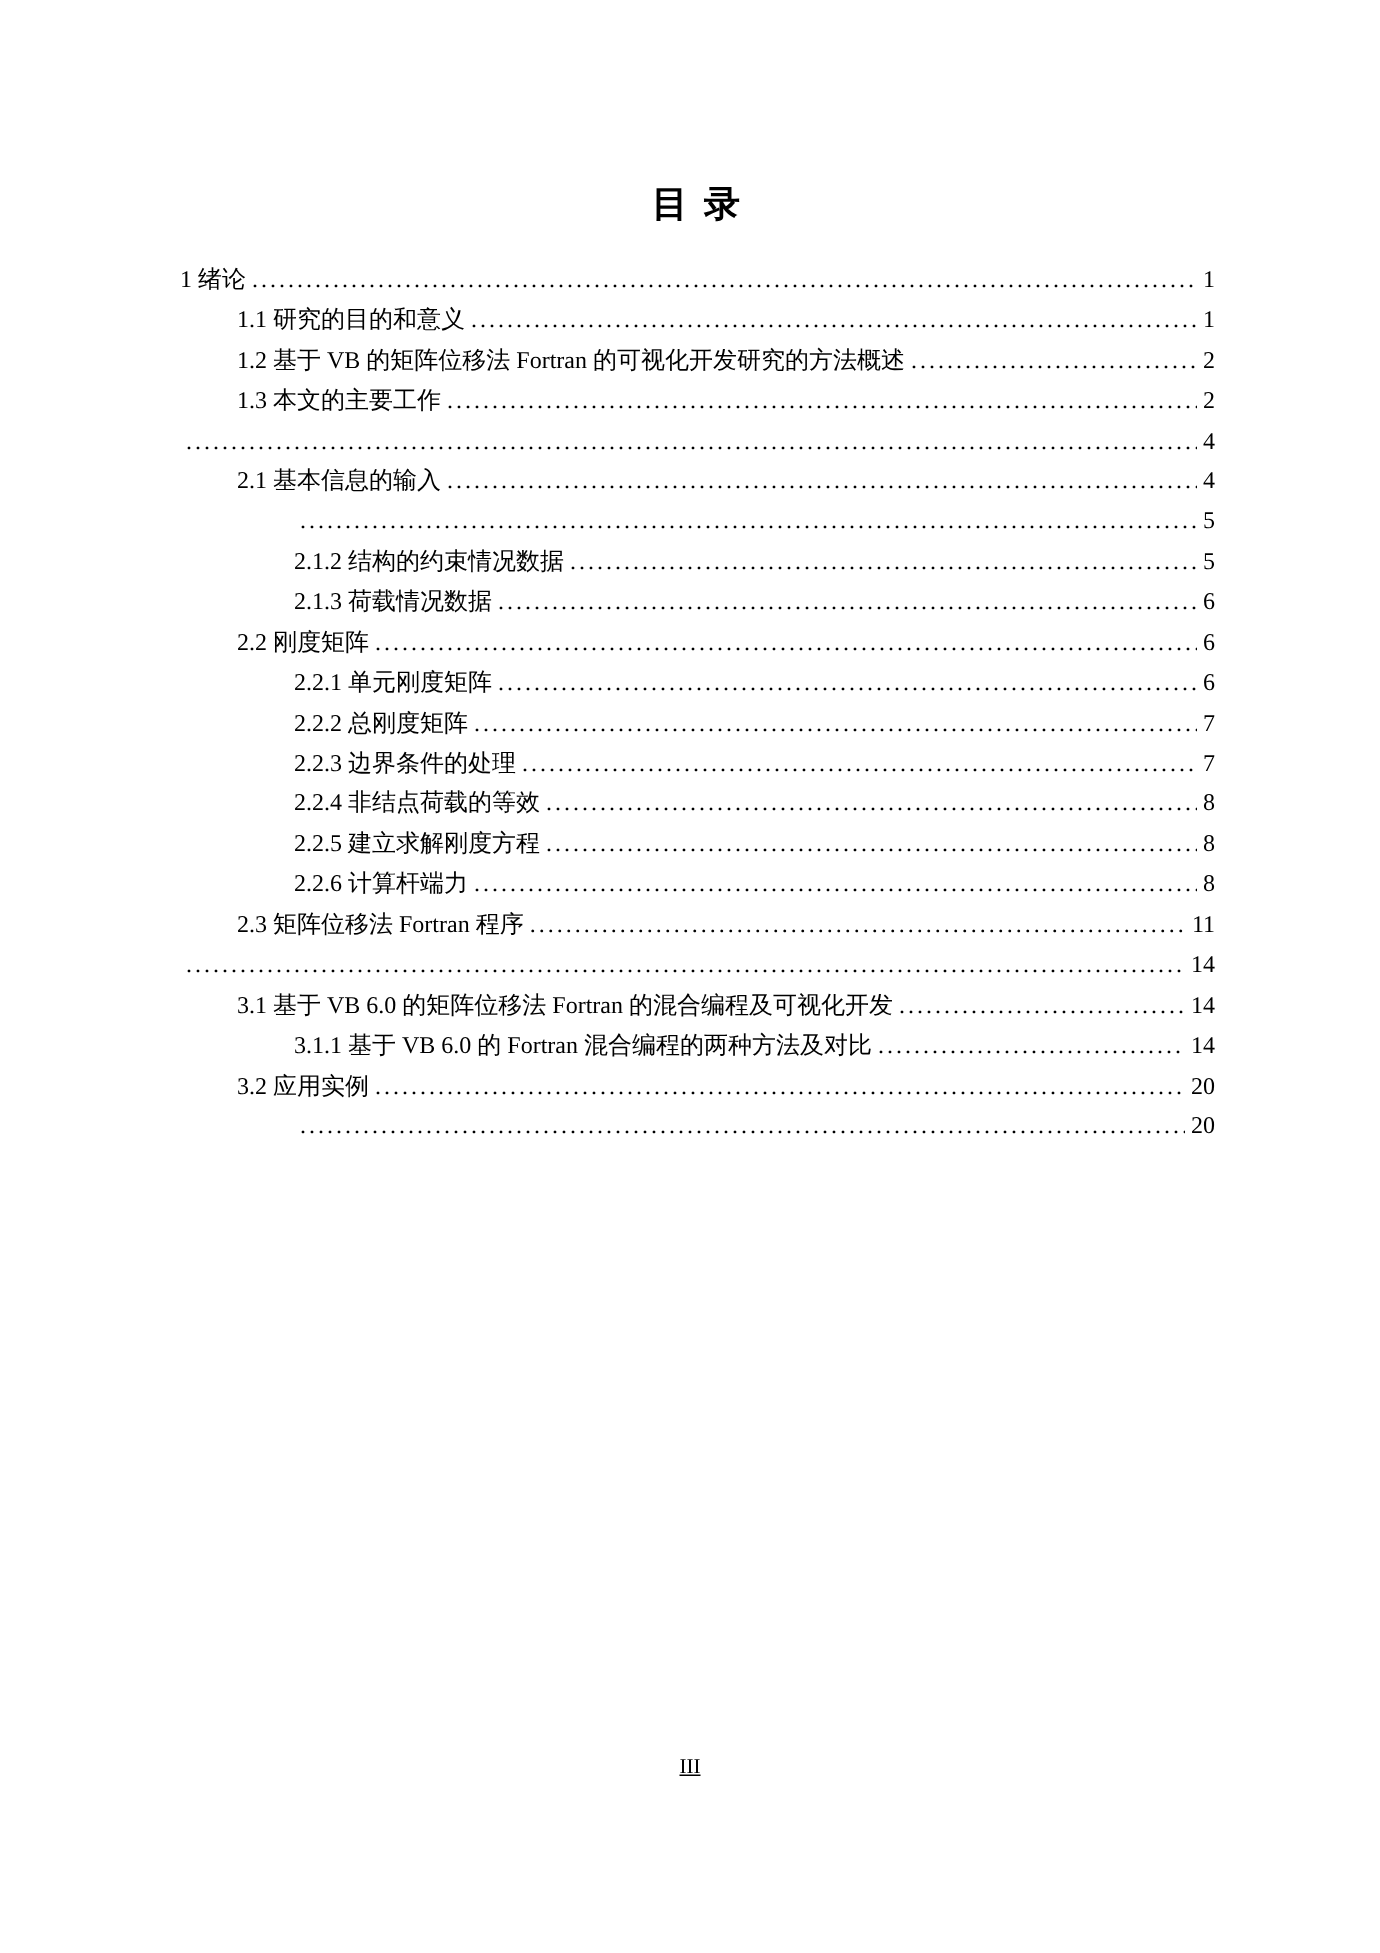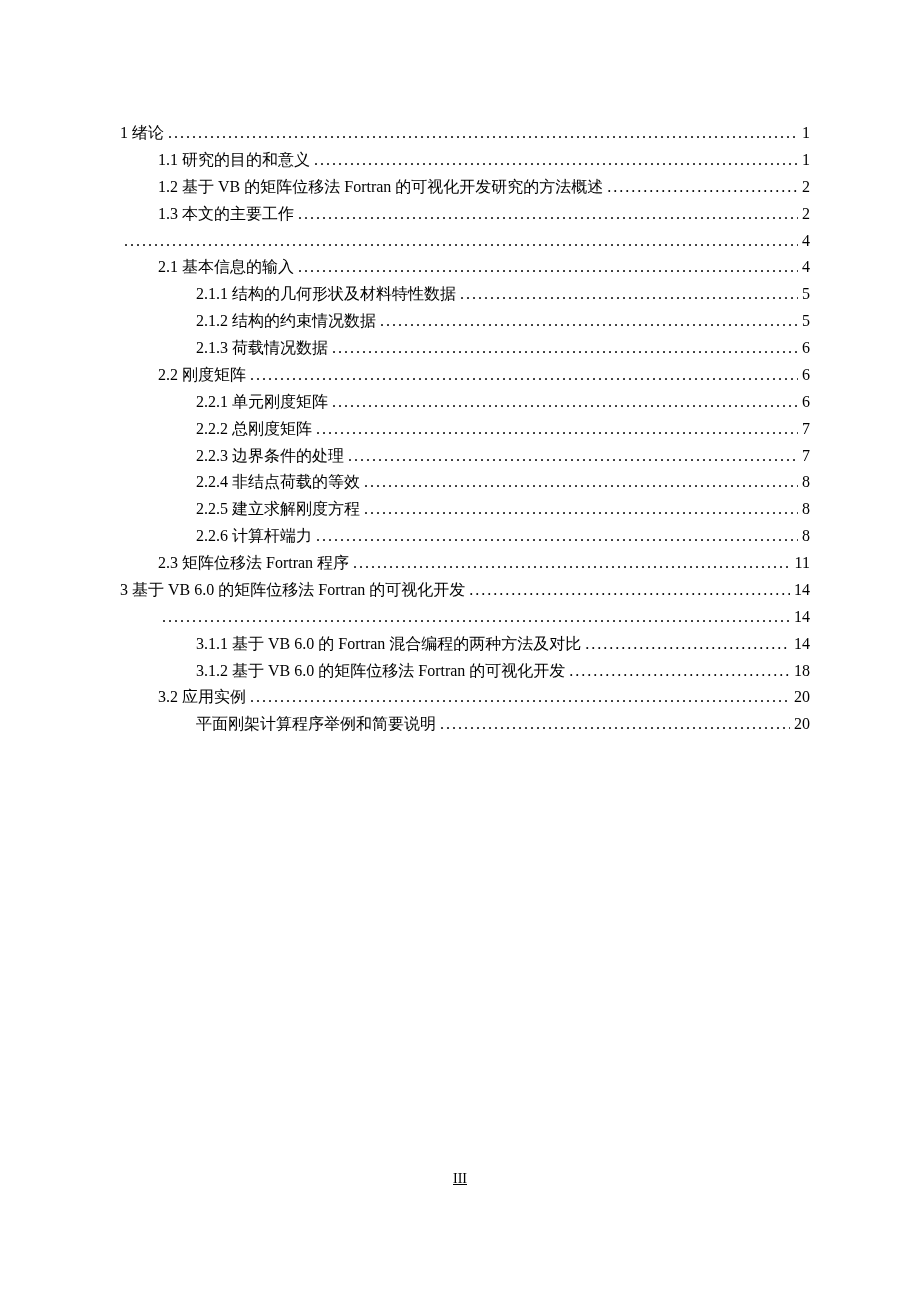--- a/index.html
+++ b/index.html
@@ -83,20 +83,21 @@
       font-size: 14px;
       color: #000;
       font-family: "Times New Roman", serif;
       text-decoration: underline;
     }
   </style>
 </head>
 <body>
 
 <div class="page">
+  <div class="title">目 录</div>
   <div class="toc" id="toc-container">
       <div class="toc-row level-1">
         <span class="toc-text">1 绪论 </span>
         <span class="toc-dots"></span>
         <span class="toc-page">1</span>
       </div>
       <div class="toc-row level-2">
         <span class="toc-text">1.1 研究的目的和意义</span>
         <span class="toc-dots"></span>
         <span class="toc-page">1</span>
@@ -114,21 +115,20 @@
       <div class="toc-row level-1">
         <span class="toc-dots"></span>
         <span class="toc-page">4</span>
       </div>
       <div class="toc-row level-2">
         <span class="toc-text">2.1 基本信息的输入</span>
         <span class="toc-dots"></span>
         <span class="toc-page">4</span>
       </div>
       <div class="toc-row level-3">
-        <span class="toc-text">2.1.1 结构的几何形状及材料特性数据 </span>
         <span class="toc-dots"></span>
         <span class="toc-page">5</span>
       </div>
       <div class="toc-row level-3">
         <span class="toc-text">2.1.2 结构的约束情况数据 </span>
         <span class="toc-dots"></span>
         <span class="toc-page">5</span>
       </div>
       <div class="toc-row level-3">
         <span class="toc-text">2.1.3 荷载情况数据 </span>
@@ -169,44 +169,38 @@
         <span class="toc-text">2.2.6 计算杆端力 </span>
         <span class="toc-dots"></span>
         <span class="toc-page">8</span>
       </div>
       <div class="toc-row level-2">
         <span class="toc-text">2.3 矩阵位移法 Fortran 程序</span>
         <span class="toc-dots"></span>
         <span class="toc-page">11</span>
       </div>
       <div class="toc-row level-1">
-        <span class="toc-text">3 基于 VB 6.0 的矩阵位移法 Fortran 的可视化开发 </span>
         <span class="toc-dots"></span>
         <span class="toc-page">14</span>
       </div>
       <div class="toc-row level-2">
+        <span class="toc-text">3.1 基于 VB 6.0 的矩阵位移法 Fortran 的混合编程及可视化开发 </span>
         <span class="toc-dots"></span>
         <span class="toc-page">14</span>
       </div>
       <div class="toc-row level-3">
         <span class="toc-text">3.1.1 基于 VB 6.0 的 Fortran 混合编程的两种方法及对比 </span>
         <span class="toc-dots"></span>
         <span class="toc-page">14</span>
       </div>
-      <div class="toc-row level-3">
-        <span class="toc-text">3.1.2 基于 VB 6.0 的矩阵位移法 Fortran 的可视化开发 </span>
-        <span class="toc-dots"></span>
-        <span class="toc-page">18</span>
-      </div>
       <div class="toc-row level-2">
         <span class="toc-text">3.2 应用实例</span>
         <span class="toc-dots"></span>
         <span class="toc-page">20</span>
       </div>
       <div class="toc-row level-3b">
-        <span class="toc-text">平面刚架计算程序举例和简要说明 </span>
         <span class="toc-dots"></span>
         <span class="toc-page">20</span>
       </div>
     </div>
 </div>
 
 <div class="page-number">III</div>
 
 </body></html>

